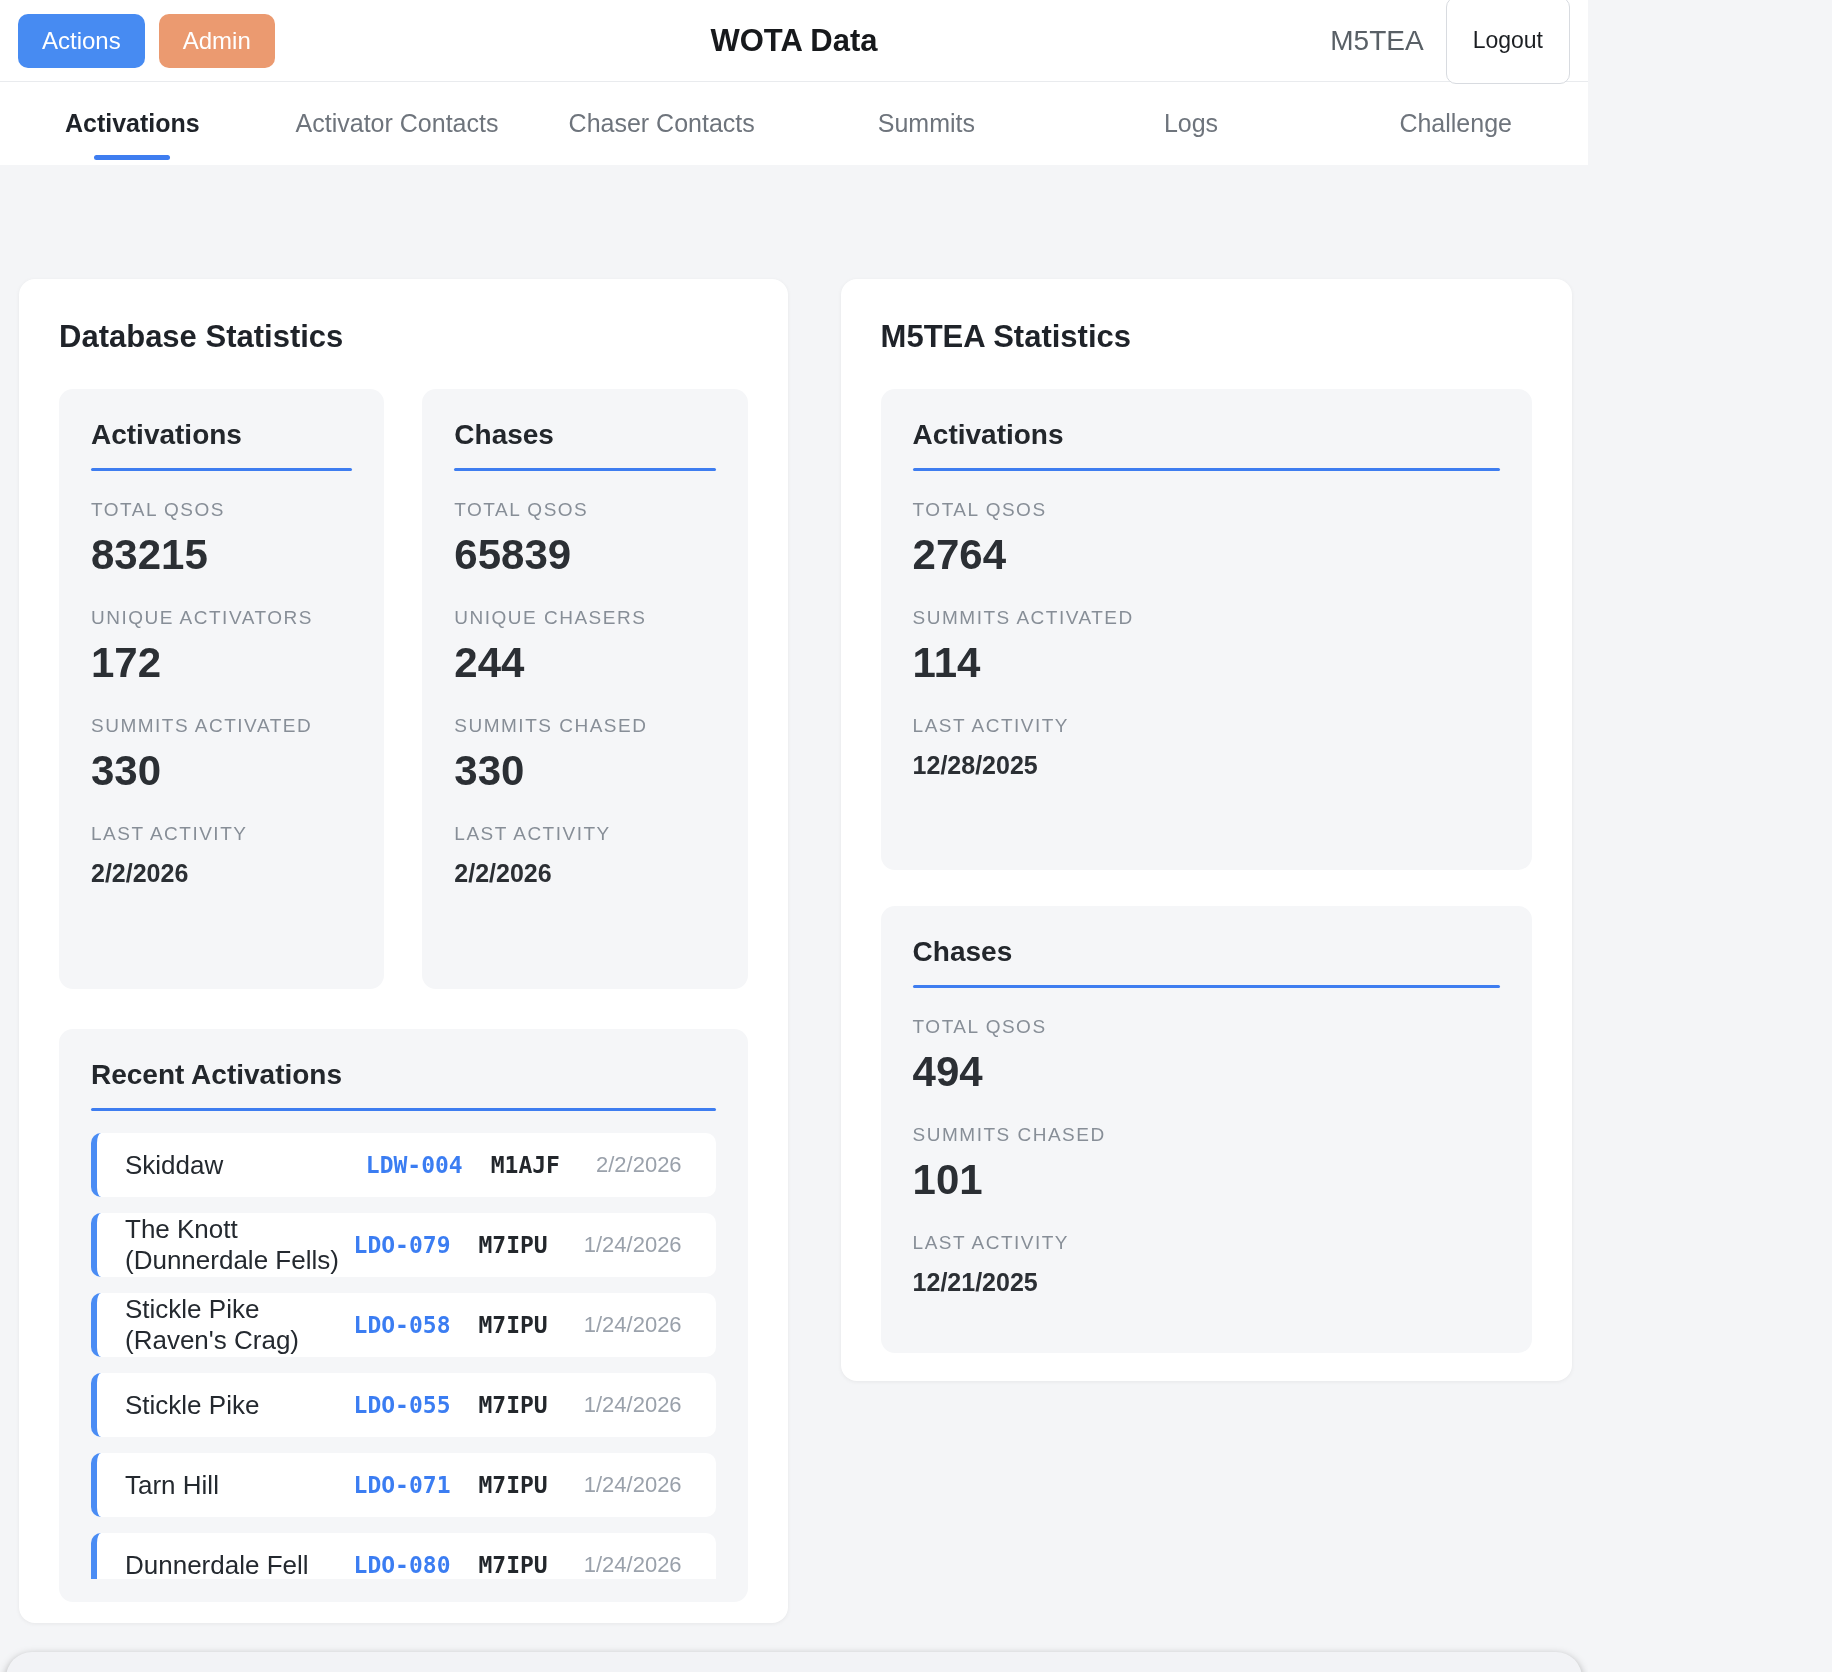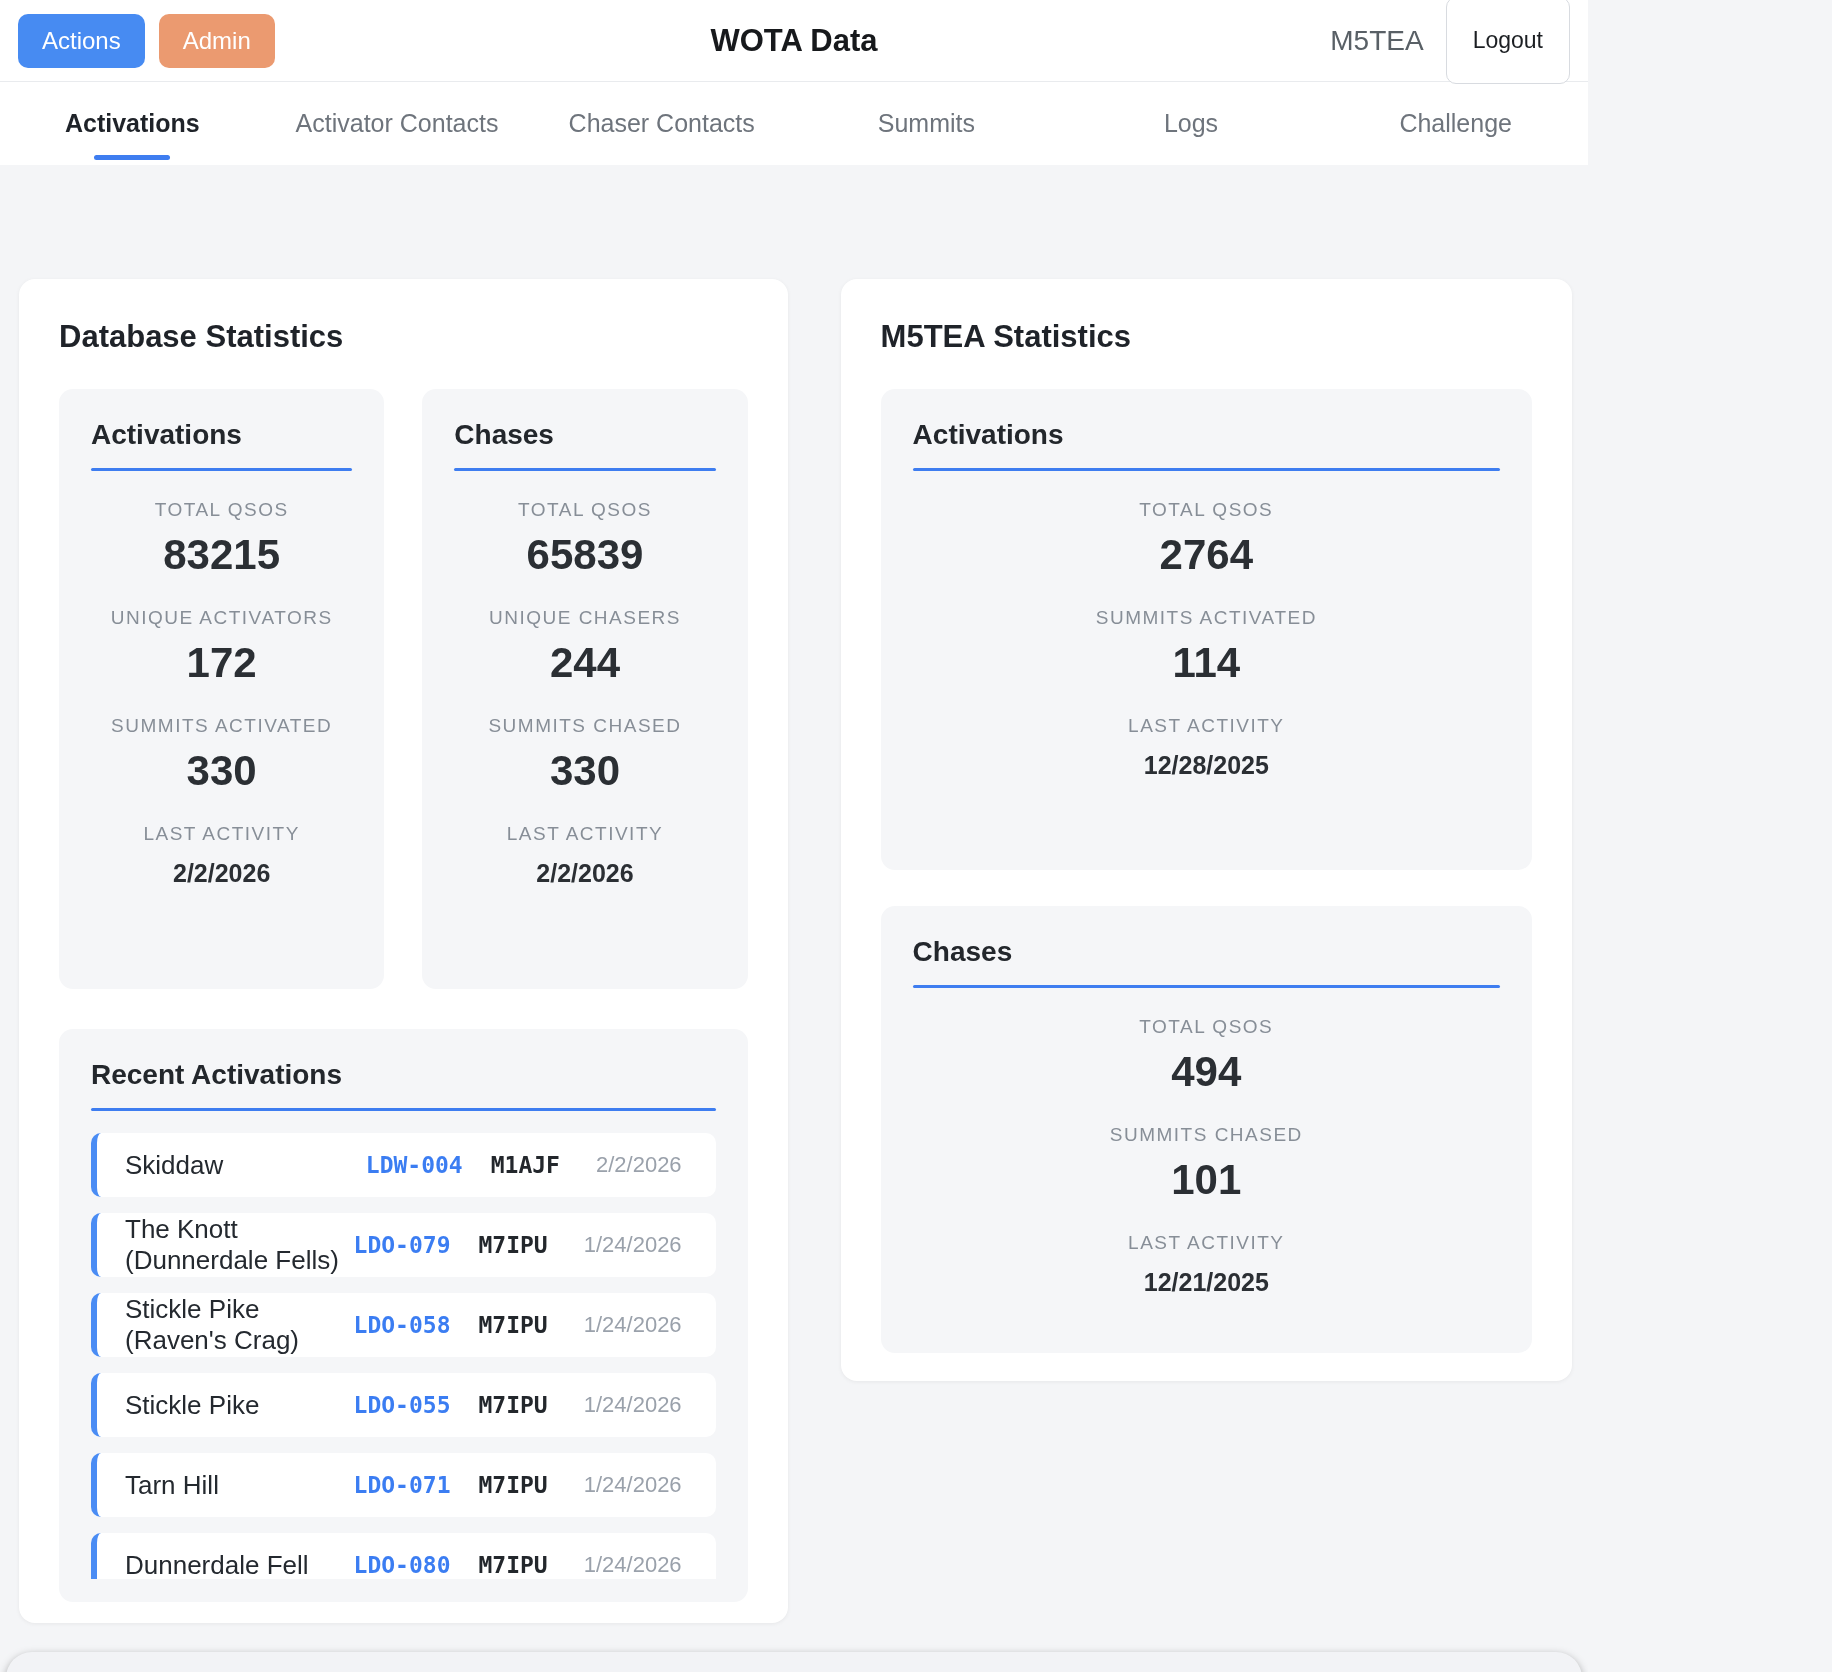--- a/index.html
+++ b/index.html
@@ -37,21 +37,21 @@
   .panel { background:#fff; border-radius:16px; box-shadow:0 1px 4px rgba(0,0,0,0.06);
     padding:40px; }
   .panel-left { width:894px; height:1344px; }
   .panel-right { width:850px; height:1102px; }
   .panel-title { font-size:31px; font-weight:bold; color:#1f2329; margin-bottom:34px; }
 
   .card { background:#f5f6f8; border-radius:14px; padding:30px 32px 26px 32px; }
   .card-title { font-size:28px; font-weight:bold; color:#23272c; }
   .card-underline { height:3px; background:#3e7df0; border-radius:2px; margin-top:17px; }
 
-  .stat { text-align:center; }
+  .stat { }
   .stat-label { margin-top:28px; font-size:19px; letter-spacing:1.5px;
     color:#878e97; }
   .stat-value { margin-top:10px; font-size:42px; font-weight:bold; color:#2b2f34; }
   .stat-value.small { font-size:25px; margin-top:14px; }
 
   .stat-card-row { display:flex; gap:38px; }
   .stat-card-row .card { flex:1; height:600px; }
 
   
   .recent-card { margin-top:40px; height:573px; overflow:hidden; }

